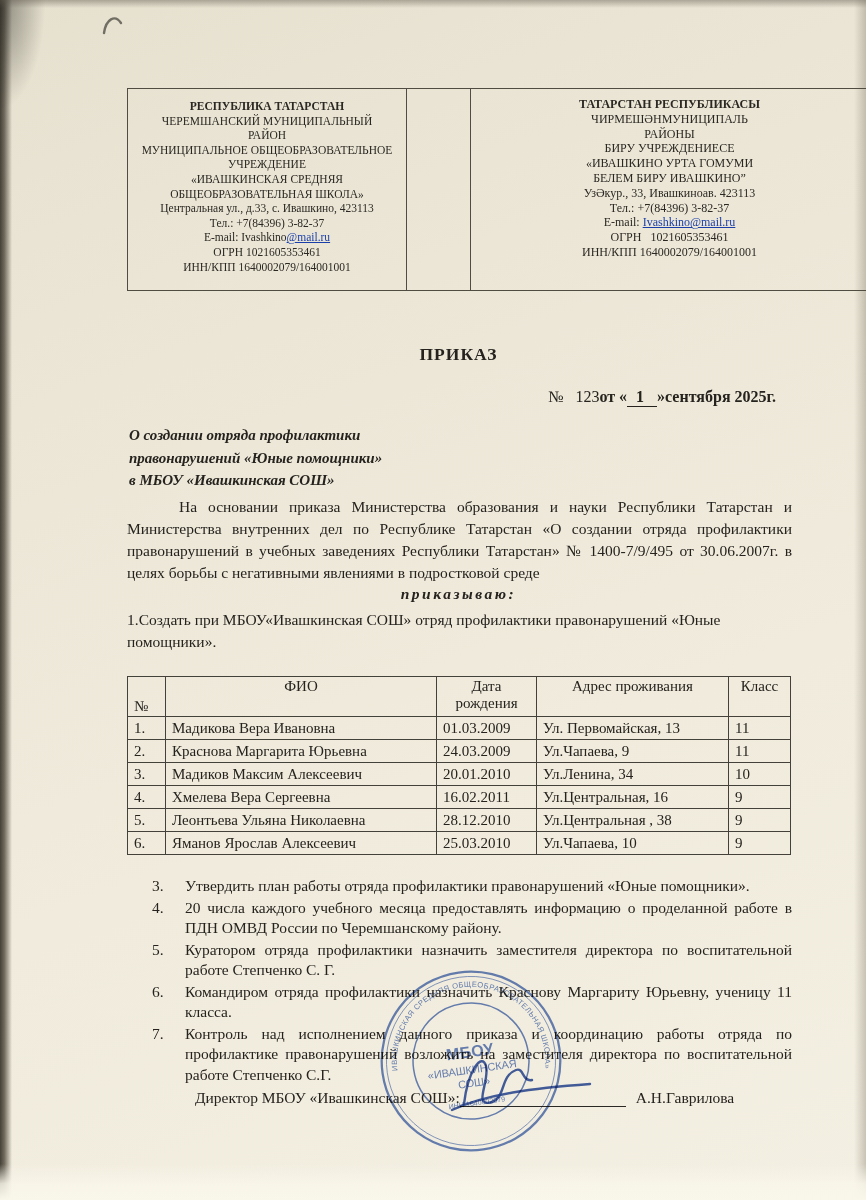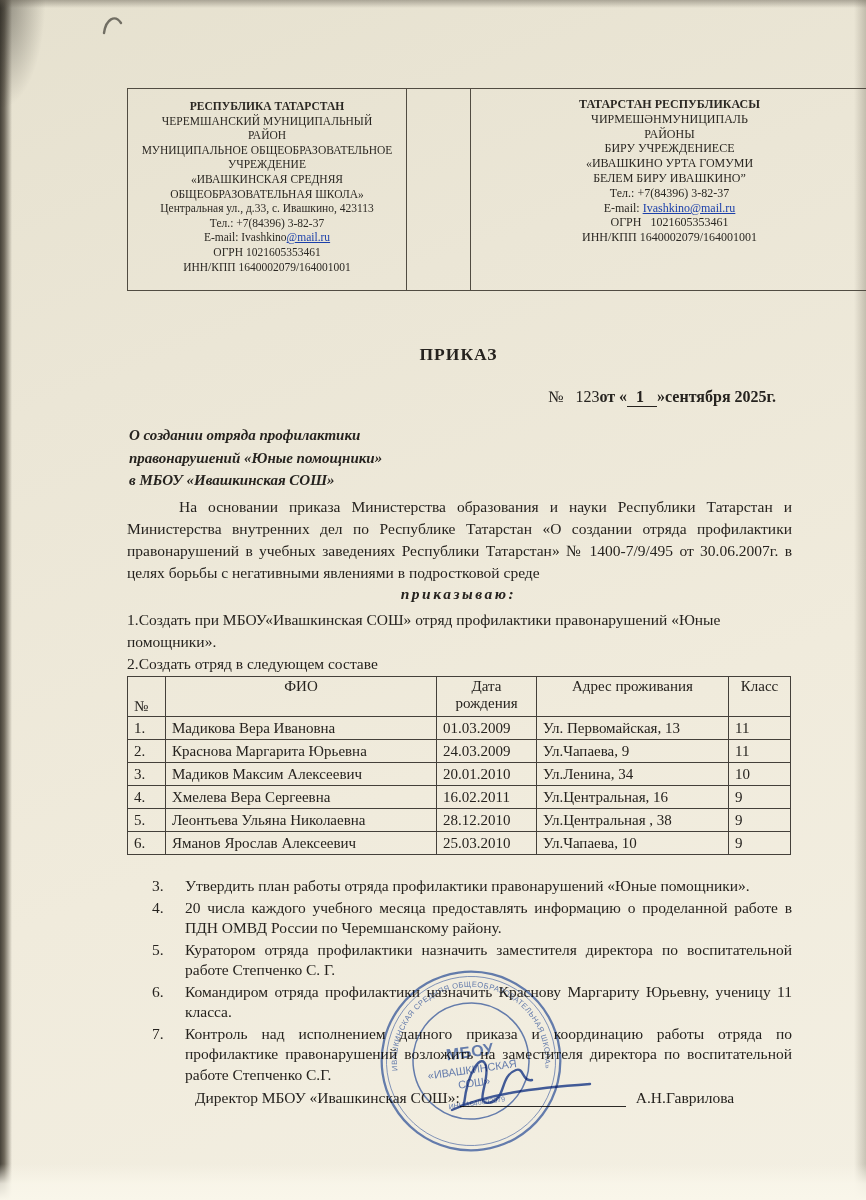--- a/index.html
+++ b/index.html
@@ -122,20 +122,21 @@
       <div class="lh-line">ИНН/КПП 1640002079/164001001</div>
     </div>
     <div class="lh-cell lh-mid"></div>
     <div class="lh-cell lh-right">
       <div class="lh-title">ТАТАРСТАН РЕСПУБЛИКАСЫ</div>
       <div class="lh-line">ЧИРМЕШӘНМУНИЦИПАЛЬ</div>
       <div class="lh-line">РАЙОНЫ</div>
       <div class="lh-line">БИРУ УЧРЕЖДЕНИЕСЕ</div>
       <div class="lh-line">«ИВАШКИНО УРТА ГОМУМИ</div>
       <div class="lh-line">БЕЛЕМ БИРУ ИВАШКИНО”</div>
+      <div class="lh-line">УзӘкур., 33, Ивашкиноав. 423113</div>
       <div class="lh-line">Тел.: +7(84396) 3-82-37</div>
       <div class="lh-line"><span>E-mail: </span><span class="email">Ivashkino@mail.ru</span></div>
       <div class="lh-line">ОГРН&nbsp;&nbsp; 1021605353461</div>
       <div class="lh-line">ИНН/КПП 1640002079/164001001</div>
     </div>
   </div>
 
   <h1 class="order-title">ПРИКАЗ</h1>
 
   <div class="number-row">
@@ -148,21 +149,20 @@
     <div>правонарушений «Юные помощники»</div>
     <div>в МБОУ «Ивашкинская СОШ»</div>
   </div>
 
   <p class="body-par">На основании приказа Министерства образования и науки Республики Татарстан и Министерства внутренних дел по Республике Татарстан «О создании отряда профилактики правонарушений в учебных заведениях Республики Татарстан» № 1400-7/9/495 от 30.06.2007г. в целях борьбы с негативными явлениями в подростковой среде</p>
 
   <div class="decree">приказываю:</div>
 
   <div class="top-items">
     <div class="top-item">1.Создать при МБОУ«Ивашкинская СОШ» отряд профилактики правонарушений «Юные помощники».</div>
-    <div class="top-item">2.Создать отряд в следующем составе</div>
   </div>
 
   <table class="roster">
     <colgroup>
       <col class="col-num">
         <col class="col-fio">
         <col class="col-date">
         <col class="col-addr">
         <col class="col-class">
     </colgroup>

